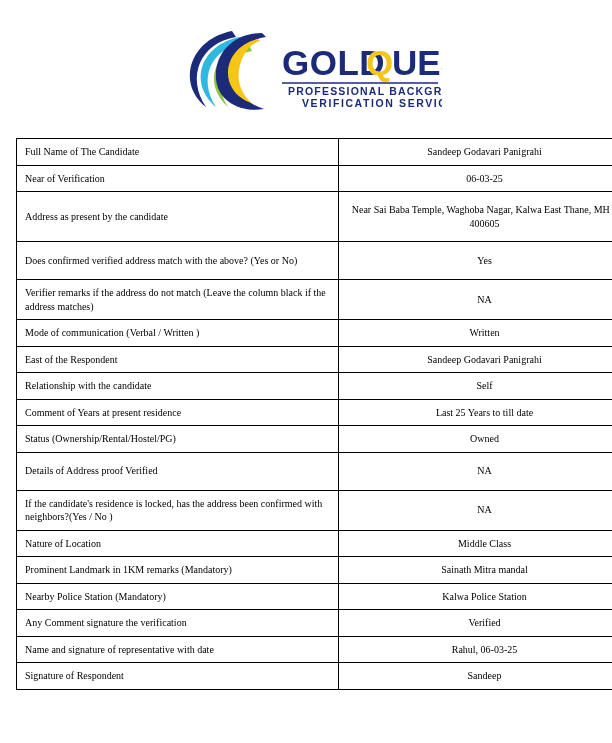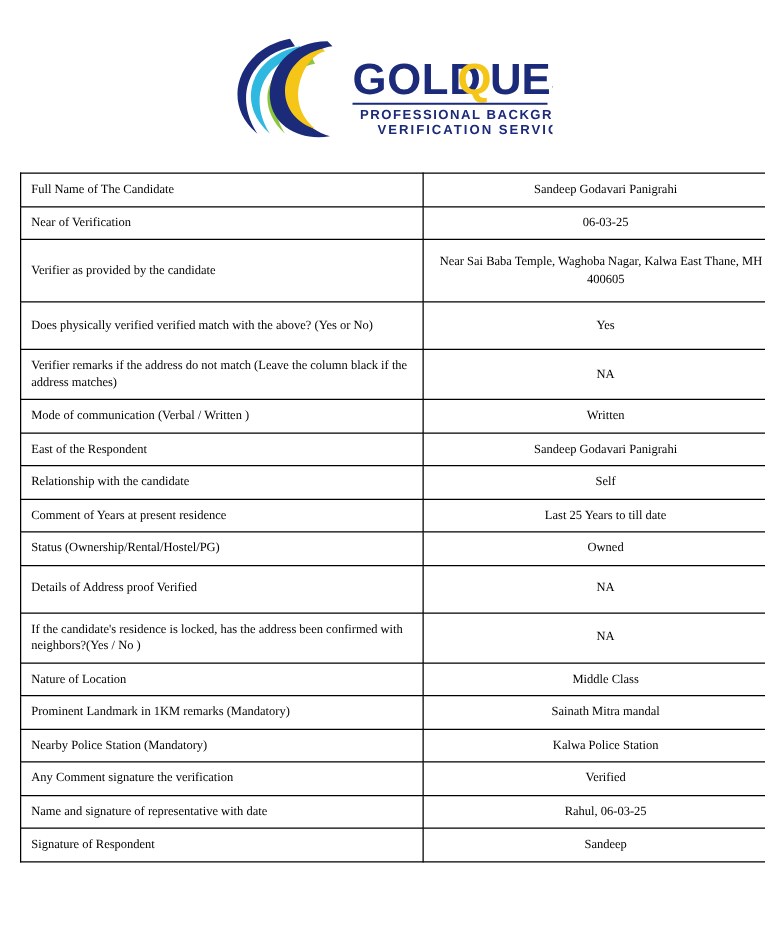--- a/index.html
+++ b/index.html
@@ -92,25 +92,25 @@
     <tbody>
       <tr class="row-std">
         <td class="label">Full Name of The Candidate</td>
         <td class="value">Sandeep Godavari Panigrahi</td>
       </tr>
       <tr class="row-std">
         <td class="label">Near of Verification</td>
         <td class="value">06-03-25</td>
       </tr>
       <tr class="tall-1">
-        <td class="label">Verifier as provided by the candidate</td>
+        <td class="label">Address as present by the candidate</td>
         <td class="value">Near Sai Baba Temple, Waghoba Nagar, Kalwa East Thane, MH – 400605</td>
       </tr>
       <tr class="tall-2">
-        <td class="label">Does physically verified verified match with the above? (Yes or No)</td>
+        <td class="label">Does confirmed verified address match with the above? (Yes or No)</td>
         <td class="value">Yes</td>
       </tr>
       <tr class="tall-2">
         <td class="label">Verifier remarks if the address do not match (Leave the column black if the address matches)</td>
         <td class="value">NA</td>
       </tr>
       <tr class="row-std">
         <td class="label">Mode of communication (Verbal / Written )</td>
         <td class="value">Written</td>
       </tr>

